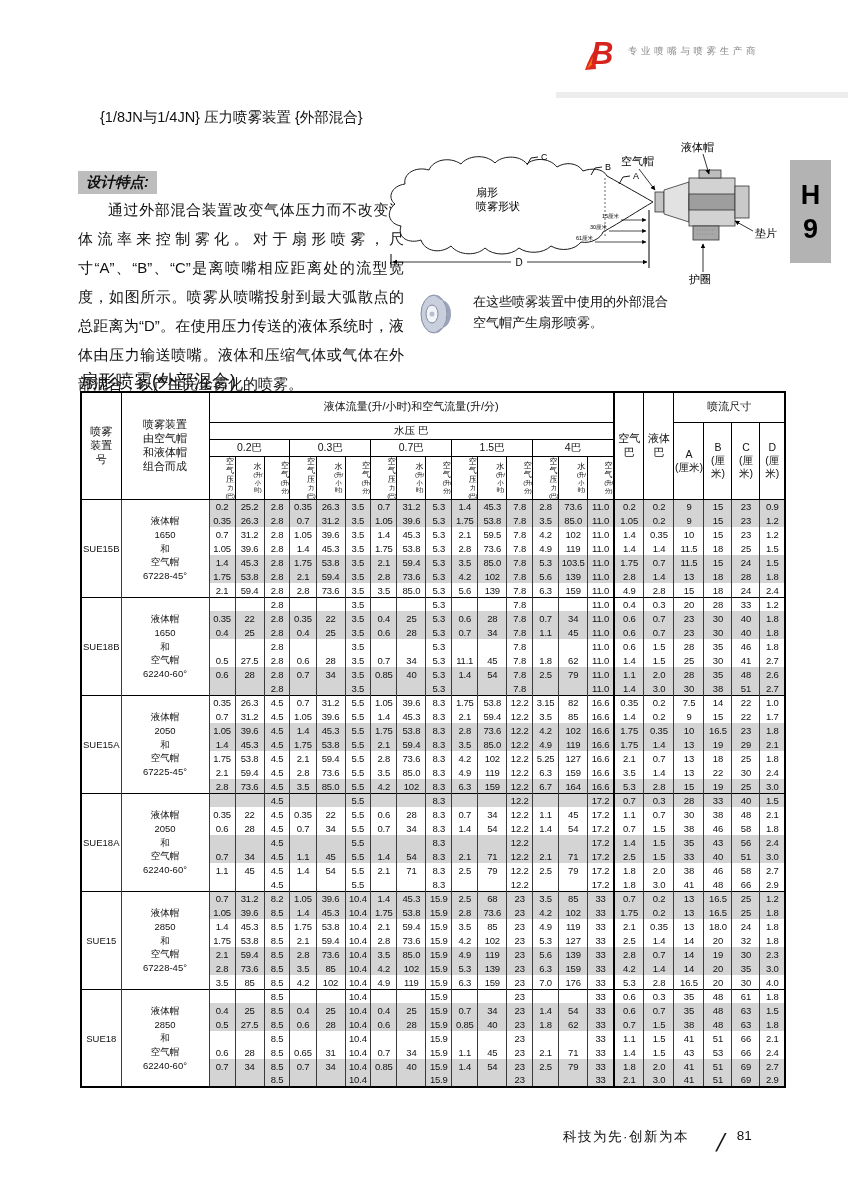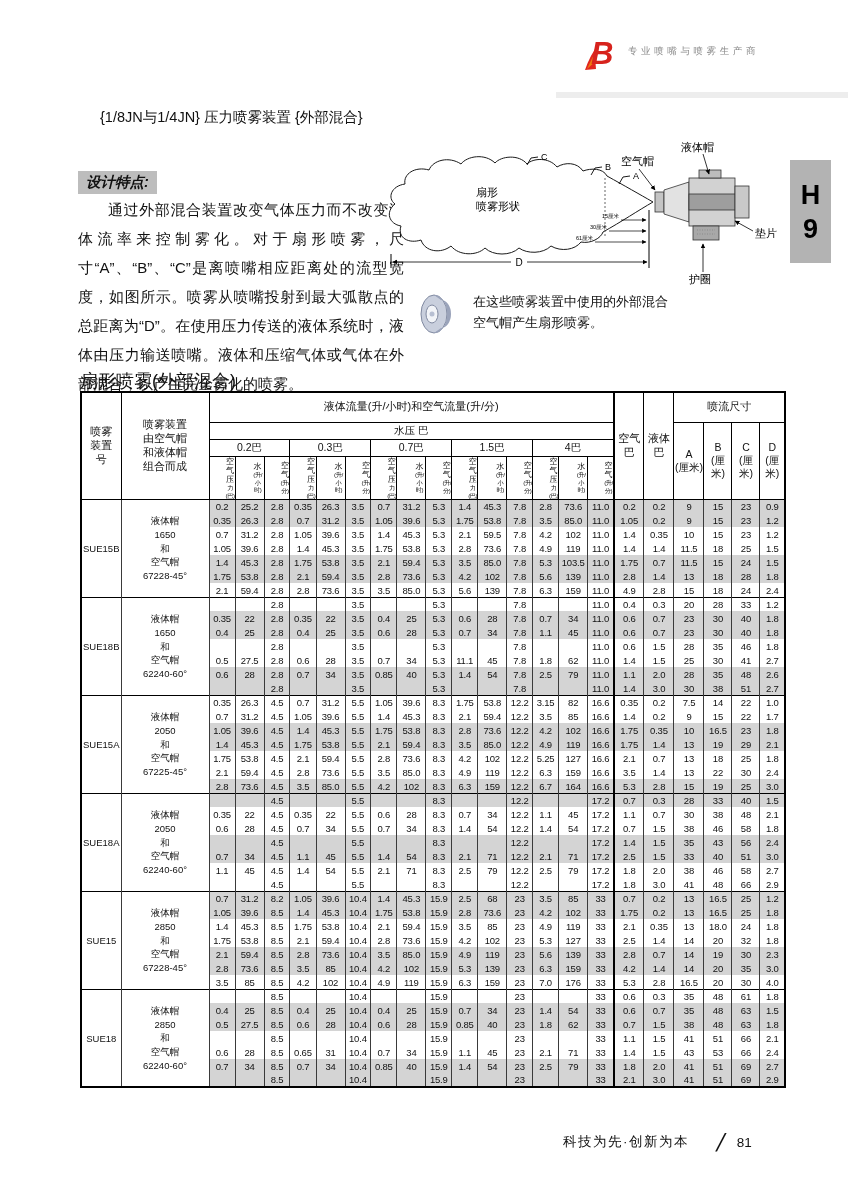--- a/index.html
+++ b/index.html
@@ -50,21 +50,21 @@
   #spray-table .tl  { border-left:1.6px solid #000 !important; }
   #spray-table .tl2 { border-left:2px solid #000 !important; }
   #spray-table tr.shade td.num { background:#d4d4d4; }
   #spray-table td.lbl { background:#fff; font-size:9.5px; letter-spacing:0; }
   #spray-table td.cap { line-height:1.45; }
   .pre { white-space:pre-line; }
   .sub-l1 { display:block; font-size:8px; line-height:1.15; }
   .sub-l2 { display:block; font-size:6.2px; line-height:1.2; letter-spacing:-0.4px; }
   .size-hd { font-size:9.5px; }
 
-  .footer { position:absolute; left:563px; top:1128px; display:flex; align-items:center; }
+  .footer { position:absolute; left:563px; top:1128px; display:flex; }
   .footer .slogan { font-size:13.5px; letter-spacing:1.5px; }
   .footer .slash { font-size:23px; font-style:italic; margin:0 12px 2px 28px; font-family:"DejaVu Serif",serif; }
   .footer .pagenum { font-size:13.5px; }
 </style>
 </head>
 <body>
 
 <div class="page">
 
   <div class="logo">

